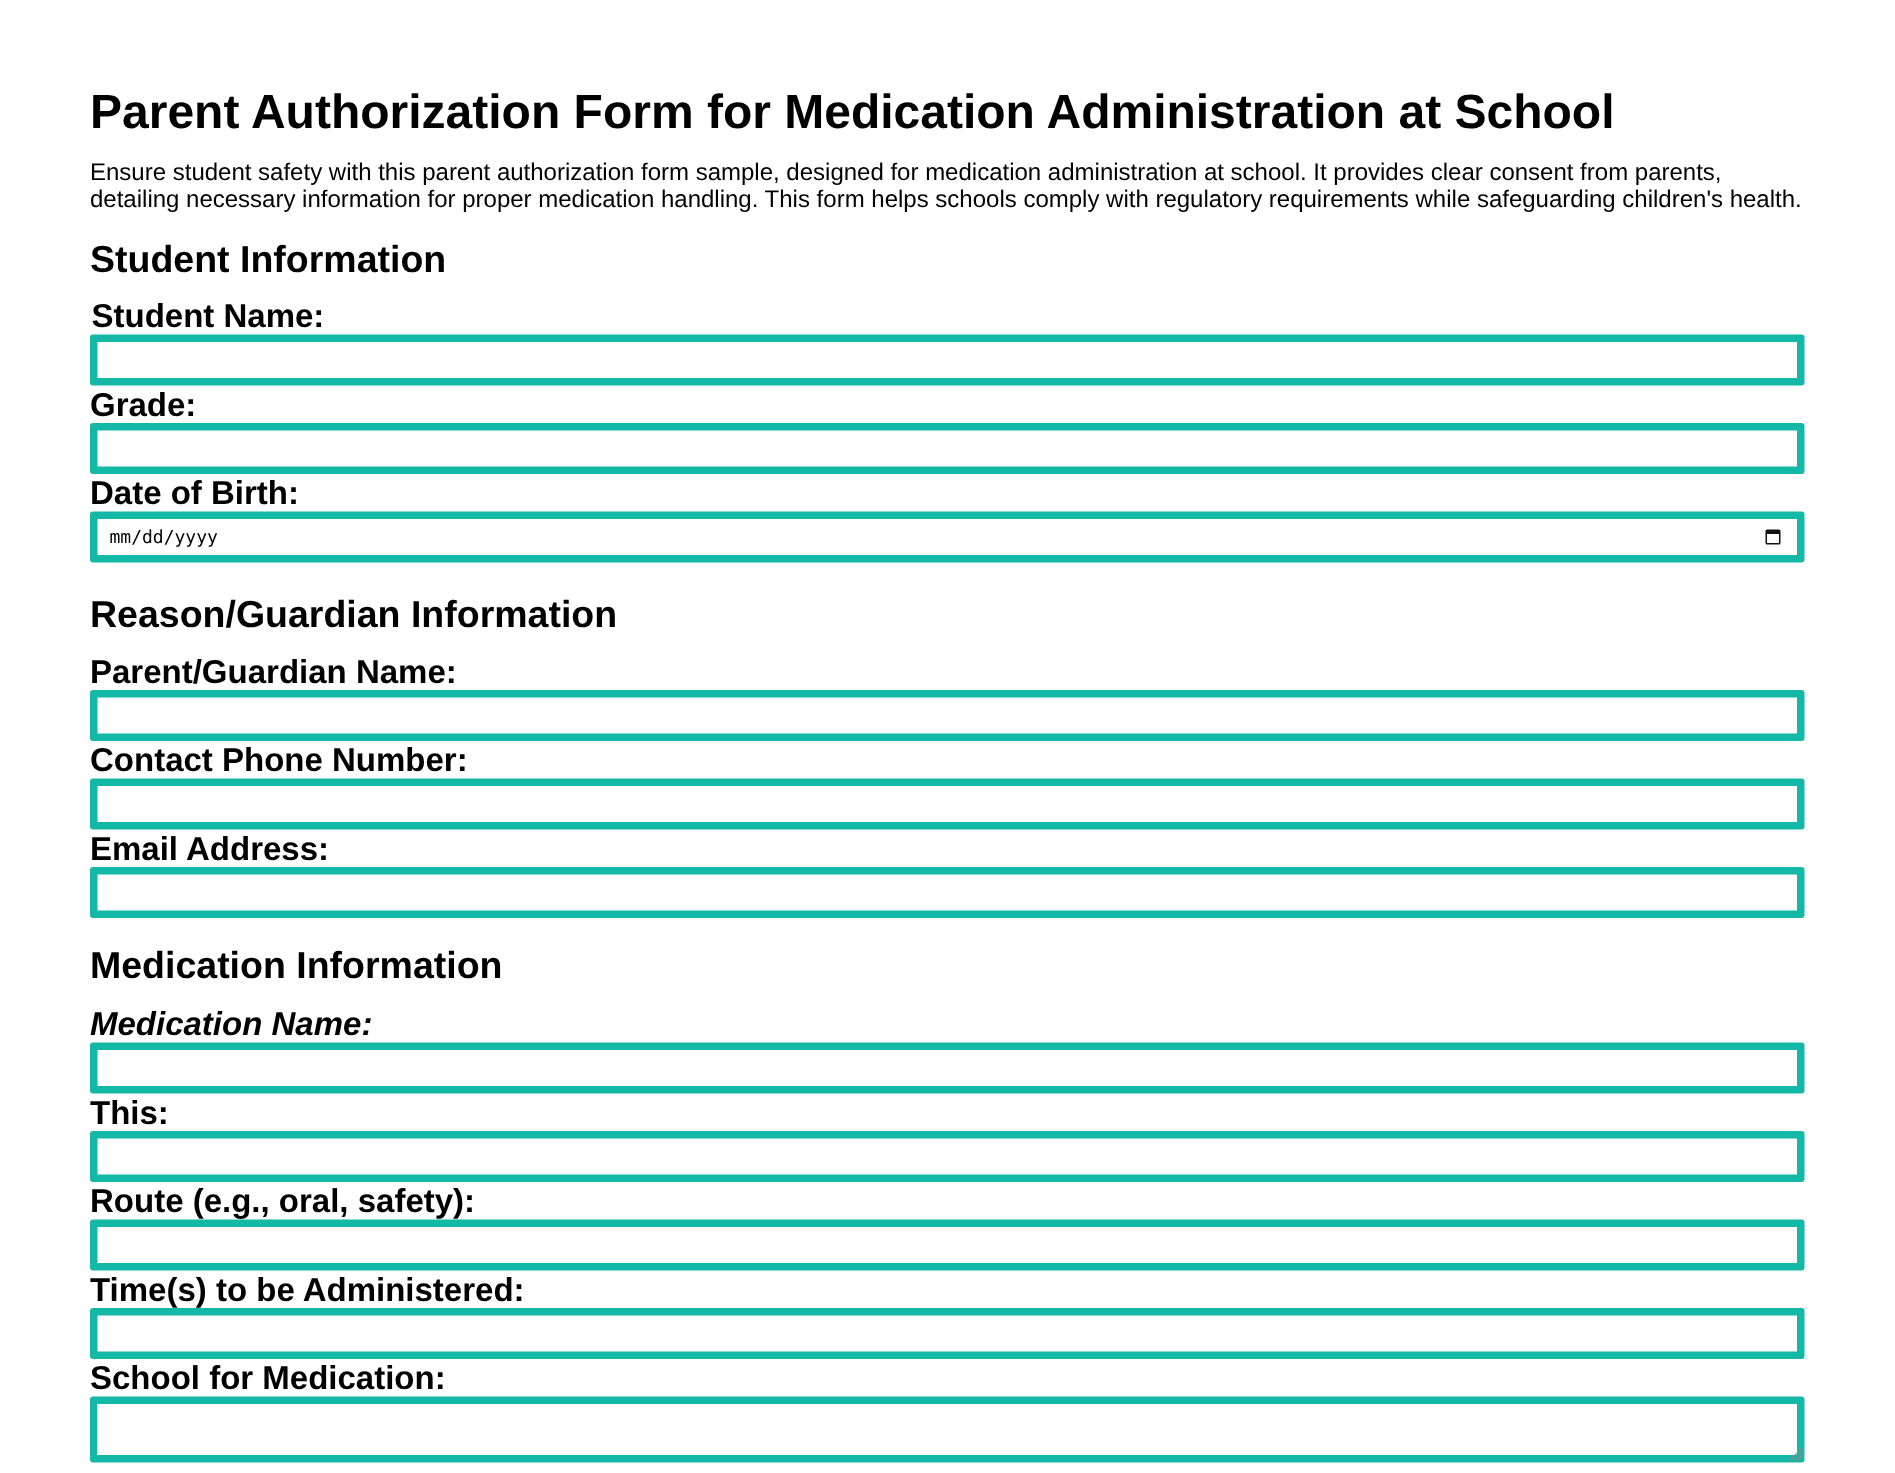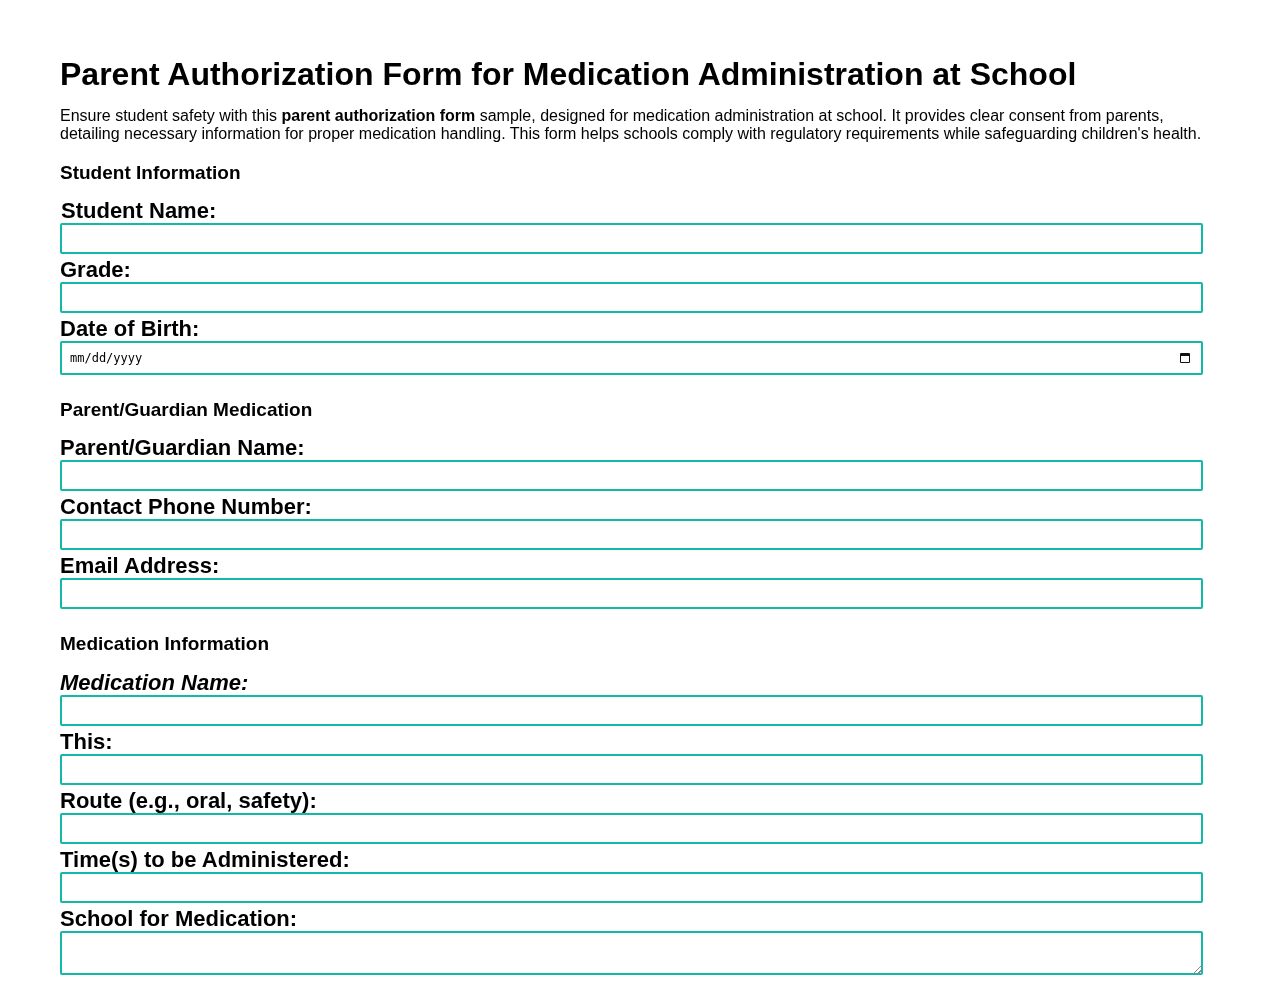--- a/index.html
+++ b/index.html
@@ -29,43 +29,43 @@
     }
     .intro {
       position: absolute;
       top: 107px;
       left: 60px;
       width: 1150px;
       margin: 0;
       font-size: 16px;
       line-height: 18px;
     }
-    .intro b { font-weight: bold; }
+    .intro b { font-weight: normal; }
     h2 {
       position: absolute;
       left: 60px;
       margin: 0;
-      font-size: 19px;
+      font-size: 25px;
       font-weight: bold;
       line-height: 22px;
     }
     .label {
       position: absolute;
       left: 60px;
       font-size: 22px;
       font-weight: bold;
       line-height: 18px;
     }
     .field {
       position: absolute;
       left: 60px;
       width: 1143px;
       height: 31px;
       box-sizing: border-box;
-      border: 2px solid #14b8a6;
+      border: 5px solid #14b8a6;
       border-radius: 2px;
       background: #ffffff;
       padding: 12px 8px;
       font-family: "Liberation Sans", sans-serif;
       font-size: 13px;
       outline: none;
     }
     .field.date {
       height: 34px;
       display: flex;
@@ -115,21 +115,21 @@
 
   <label class="label" style="top:261px;">Grade:</label>
   <input class="field" type="text" style="top: 282px;" value="">
 
   <label class="label" style="top:320px;">Date of Birth:</label>
   <div class="field date" style="top:341px;">
     <span>mm/dd/yyyy</span>
     <span class="cal-icon"></span>
   </div>
 
-  <h2 style="top:399px;">Parent/Guardian Medication</h2>
+  <h2 style="top:399px;">Reason/Guardian Information</h2>
 
   <label class="label" style="top:439px;text-align:right;">Parent/Guardian Name:</label>
   <input class="field" type="text" style="top: 460px;" value="">
 
   <label class="label" style="top:498px;">Contact Phone Number:</label>
   <input class="field" type="tel" style="top: 519px;" value="">
 
   <label class="label" style="top:557px;">Email Address:</label>
   <input class="field" type="email" style="top: 578px;" value="">
 

